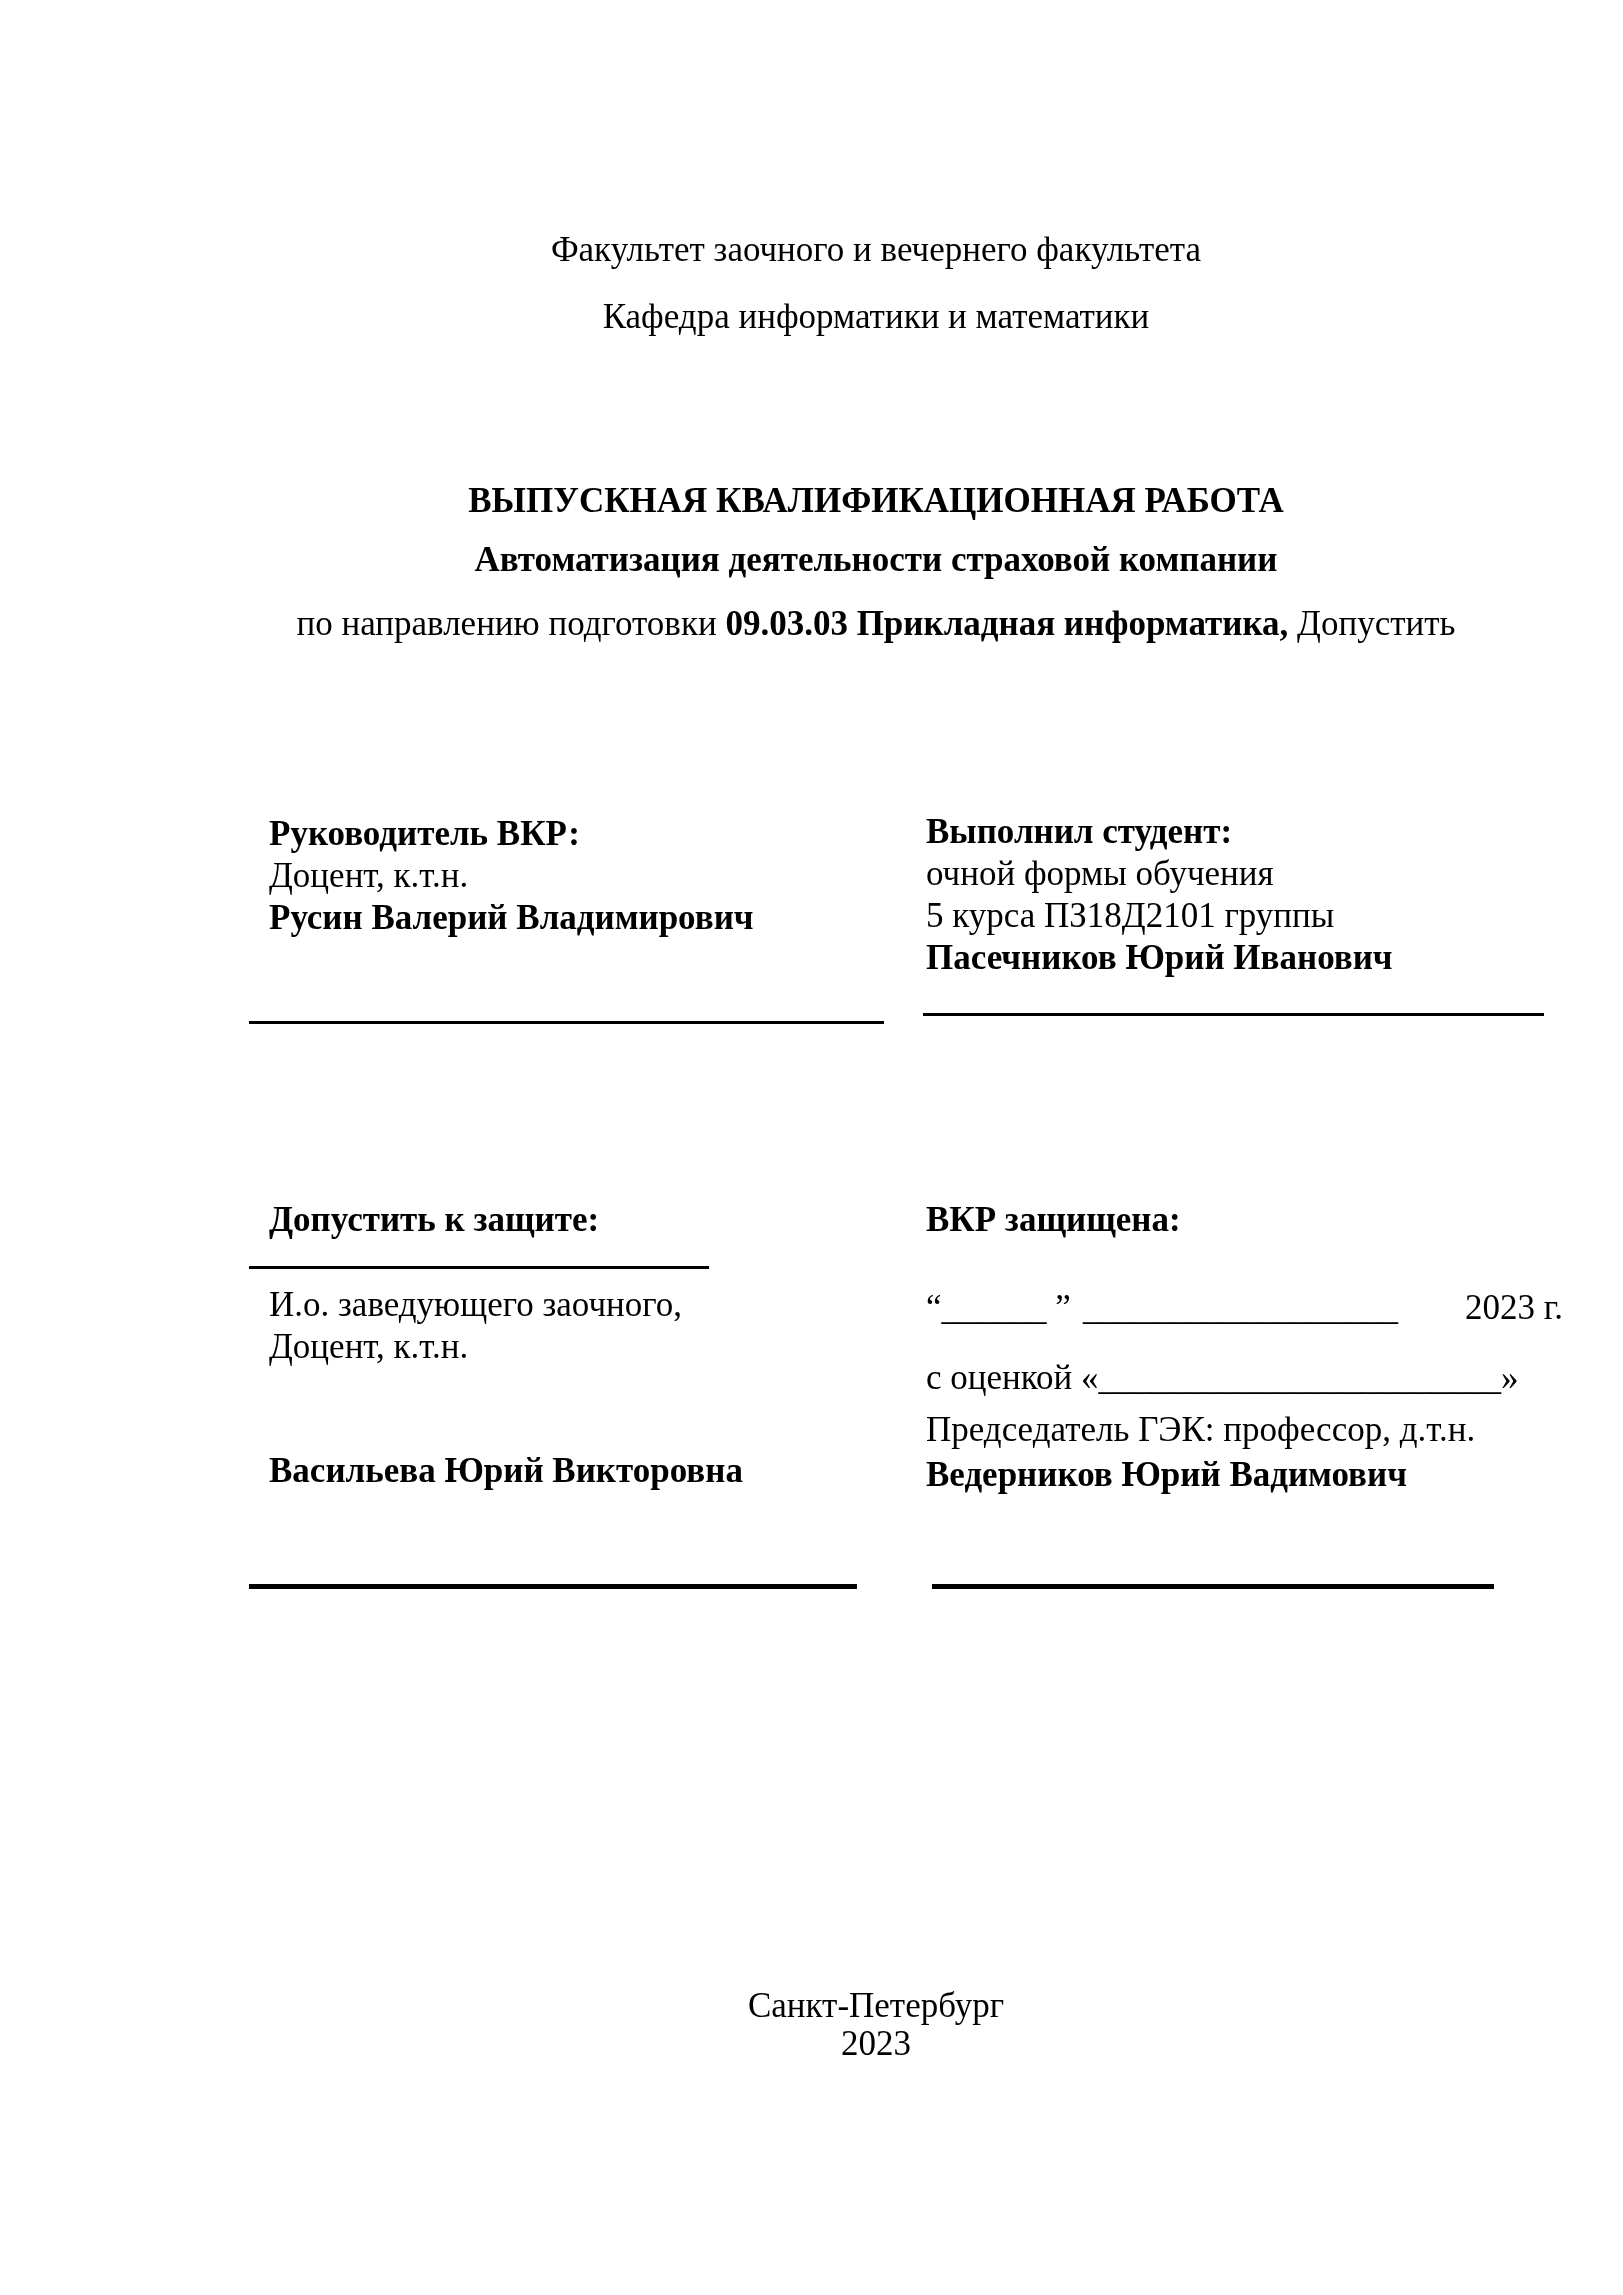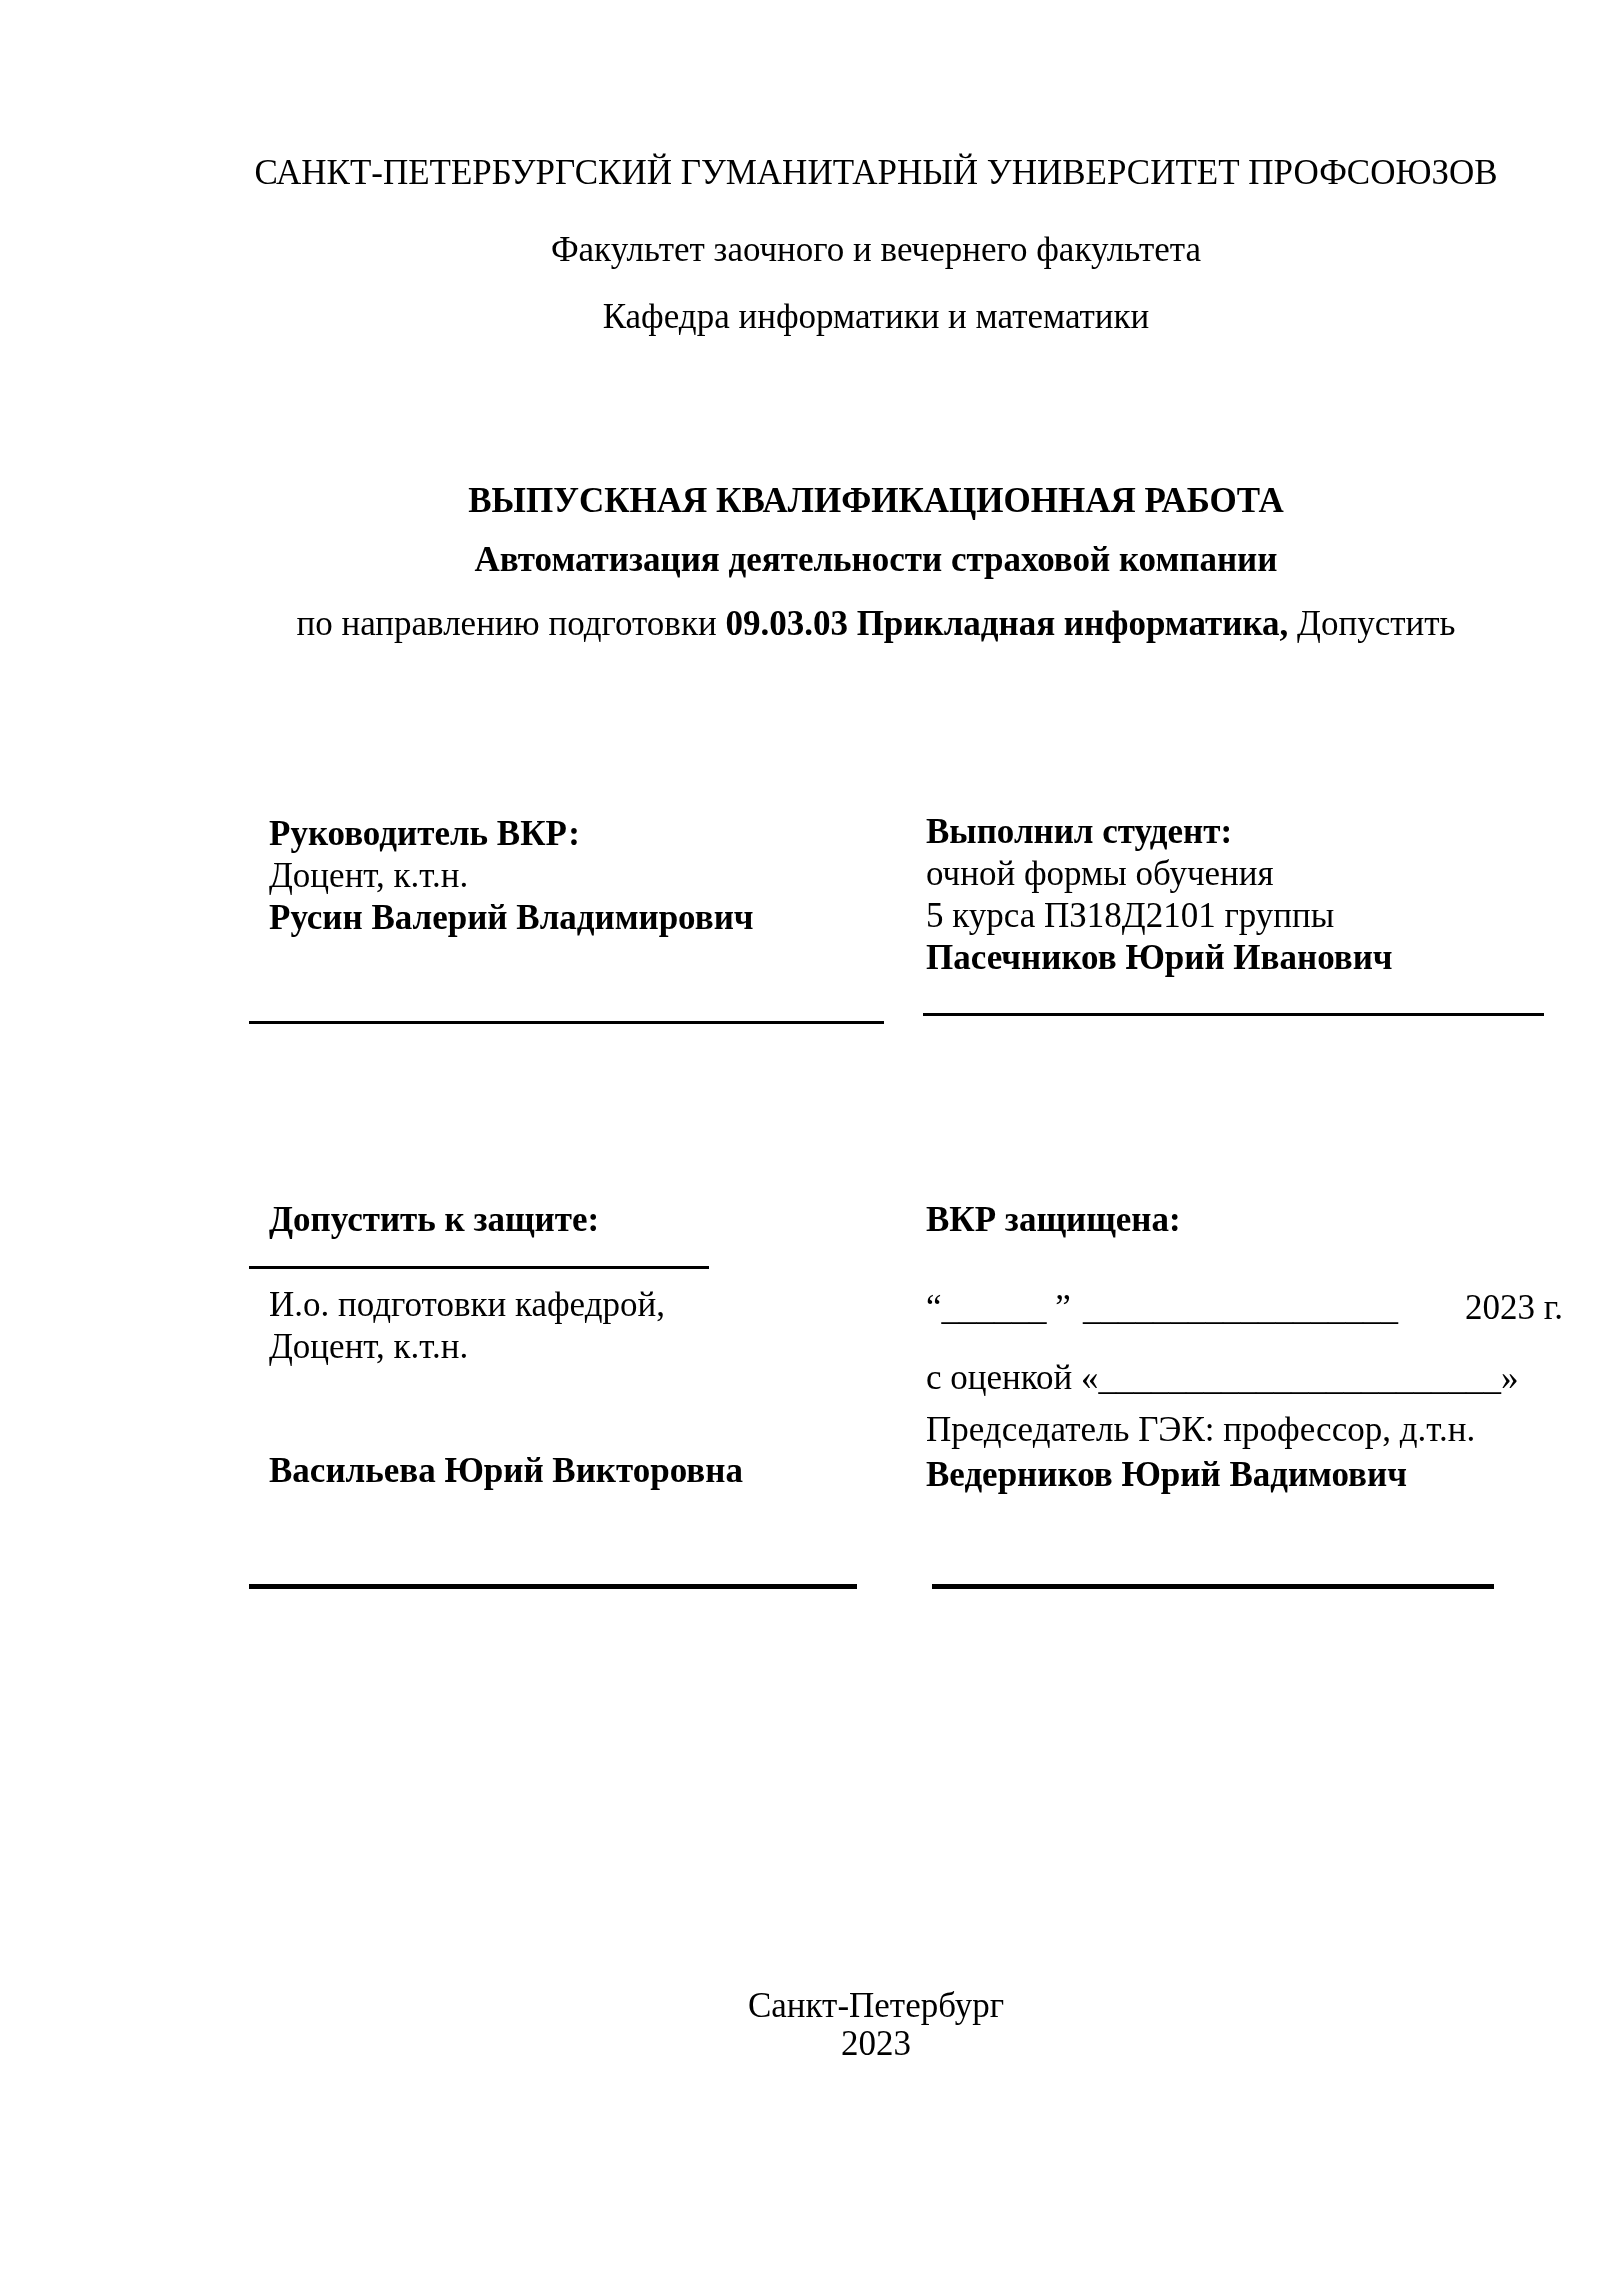--- a/index.html
+++ b/index.html
@@ -48,21 +48,20 @@
   }
   .date-row .day   { position: absolute; left: 0; }
   .date-row .month { position: absolute; left: 157px; }
   .date-row .year  { position: absolute; right: 0; }
 </style>
 </head>
 <body>
 
 <div class="page">
 
-  <div class="centered" style="top:152px">САНКТ-ПЕТЕРБУРГСКИЙ ГУМАНИТАРНЫЙ УНИВЕРСИТЕТ ПРОФСОЮЗОВ</div>
   <div class="centered" style="top:229px">Факультет заочного и вечернего факультета</div>
   <div class="centered" style="top:296px">Кафедра информатики и математики</div>
 
   <div class="centered b" style="top:480px">ВЫПУСКНАЯ КВАЛИФИКАЦИОННАЯ РАБОТА</div>
   <div class="centered b" style="top:539px">Автоматизация деятельности страховой компании</div>
   <div class="centered" style="top:603px">
     <span>по направлению подготовки </span><span class="b">09.03.03 Прикладная информатика,</span><span> Допустить</span>
   </div>
 
   <div class="abs col-left" style="top:813px">
@@ -76,21 +75,21 @@
     <div class="b">Выполнил студент:</div>
     <div>очной формы обучения</div>
     <div>5 курса ПЗ18Д2101 группы</div>
     <div class="b">Пасечников Юрий Иванович</div>
   </div>
   <div class="rule rule-thin" style="left:923px; top:1013px; width:621px"></div>
 
   <div class="abs col-left b" style="top:1199px">Допустить к защите:</div>
   <div class="rule rule-thin" style="left:249px; top:1266px; width:460px"></div>
   <div class="abs col-left" style="top:1284px">
-    <div>И.о. подготовки кафедрой,</div>
+    <div>И.о. заведующего заочного,</div>
     <div>Доцент, к.т.н.</div>
   </div>
   <div class="abs col-left b" style="top:1450px">Васильева Юрий Викторовна</div>
 
   <div class="abs col-right b" style="top:1199px">ВКР защищена:</div>
 
   <div class="date-row">
     <span class="day">“______ ”</span>
     <span class="month">__________________</span>
     <span class="year">2023 г.</span>

